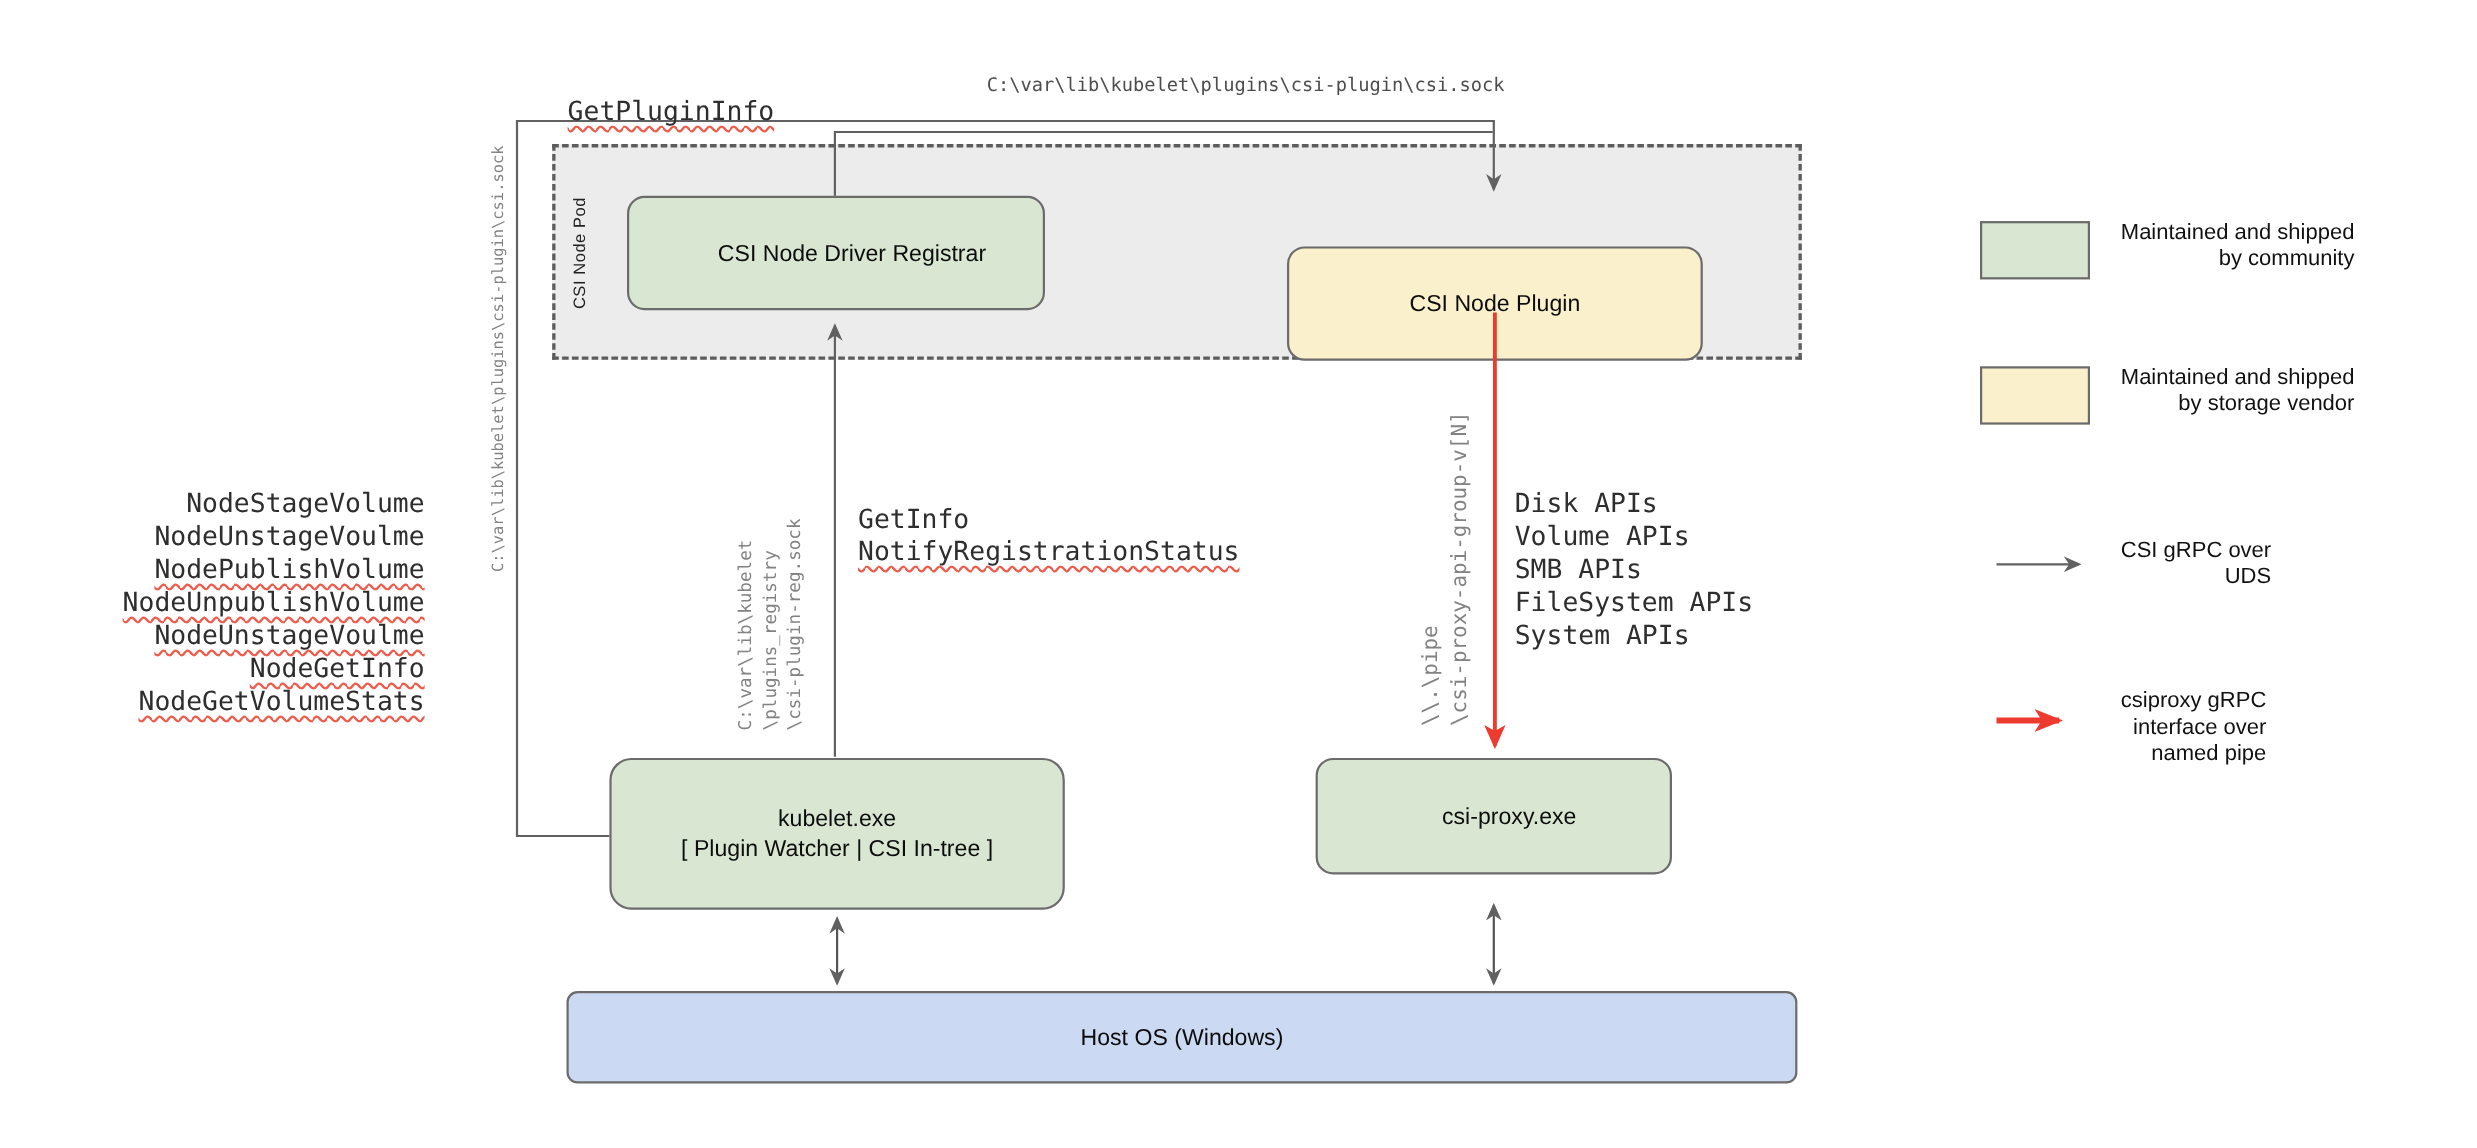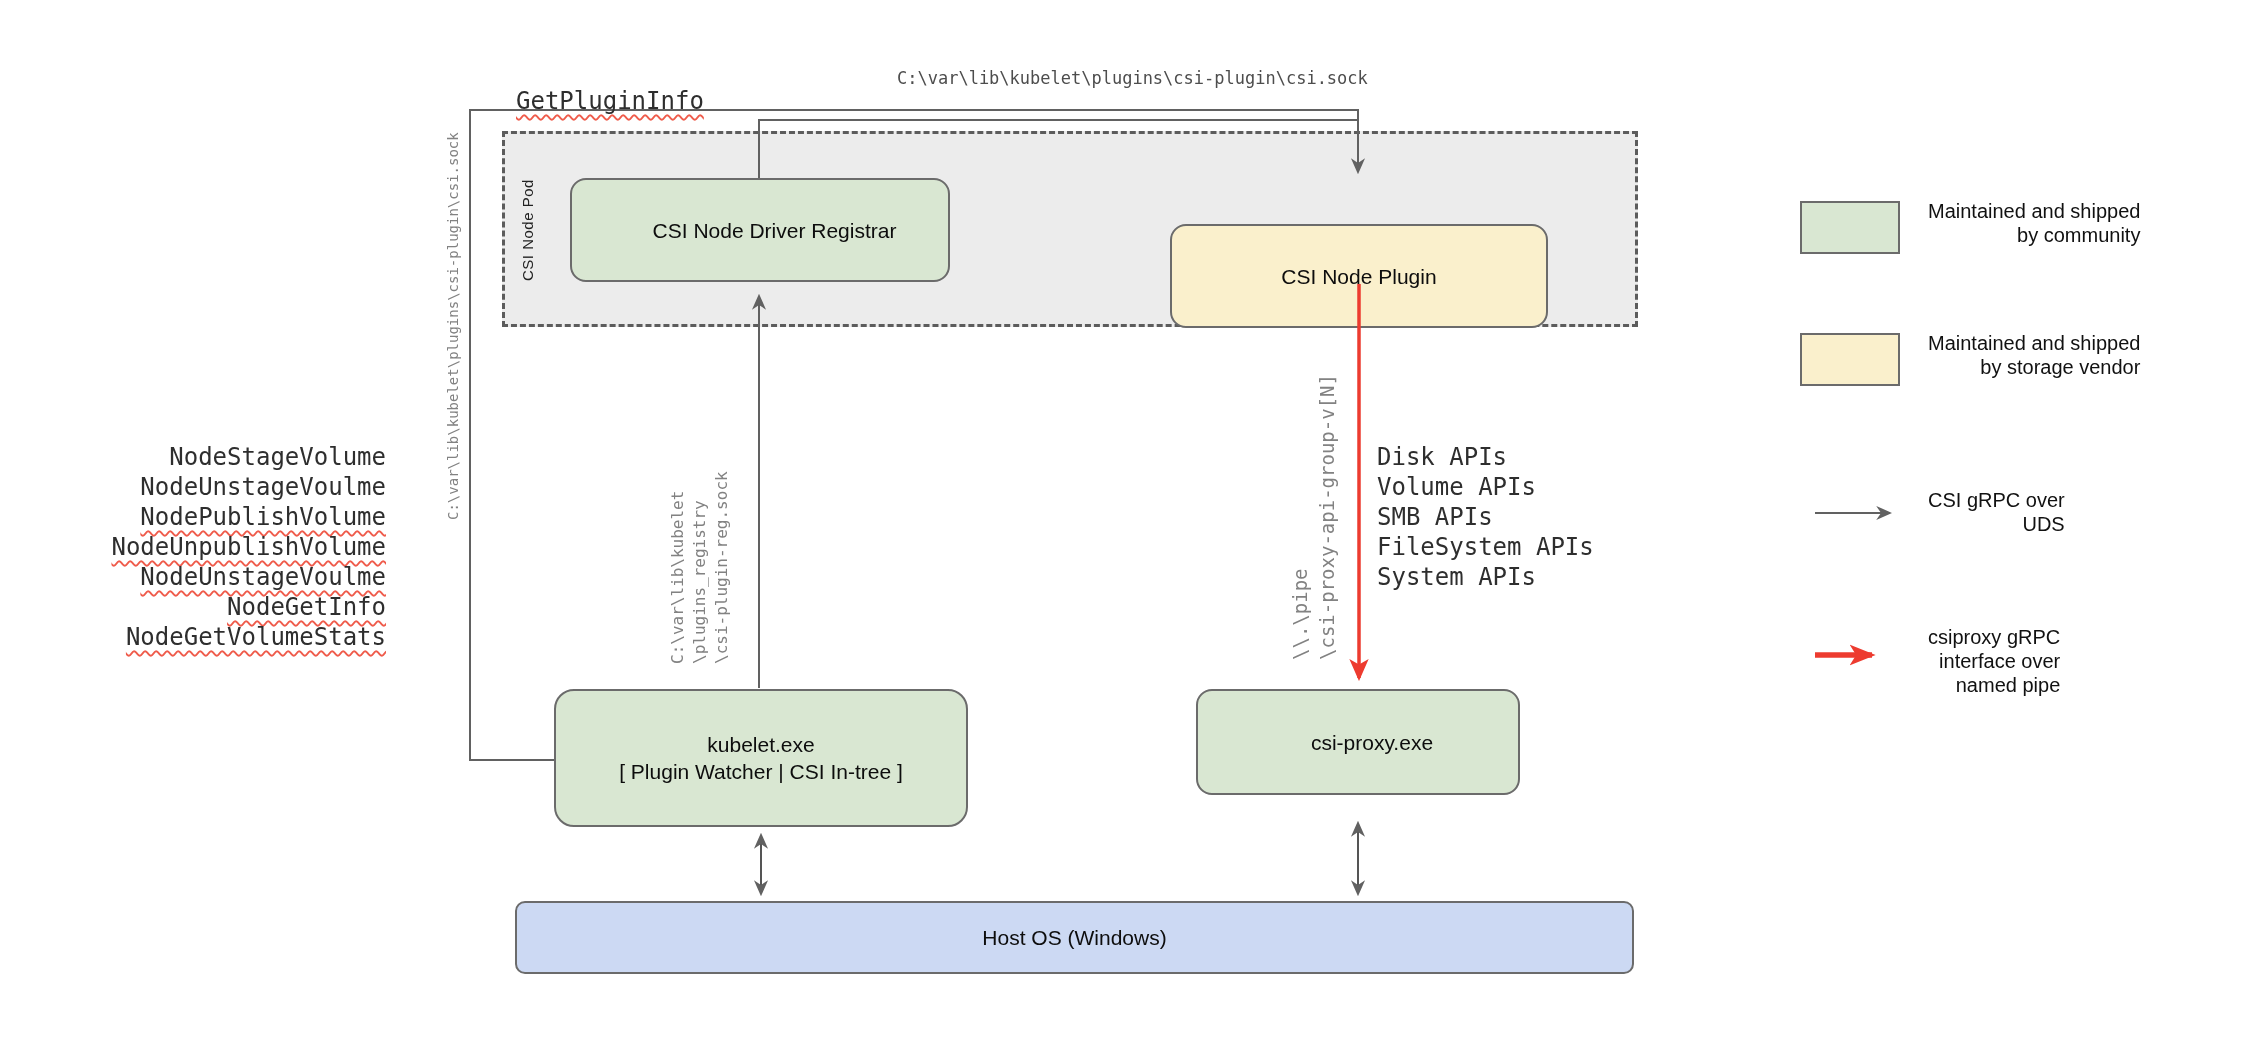--- a/index.html
+++ b/index.html
@@ -76,21 +76,21 @@
 
   <div class="node-box green r20" style="left:554px; top:689px; width:414px; height:138px; flex-direction:column;">
     <div>kubelet.exe</div>
     <div>[ Plugin Watcher | CSI In-tree ]</div>
   </div>
 
   <div class="node-box green r16" style="left:1196px; top:689px; width:324px; height:106px;padding-left:28px;">
     <span>csi-proxy.exe</span>
   </div>
 
-  <div class="node-box blue r10" style="left:515px; top:901px; width:1119px; height:73px;">
+  <div class="node-box blue r10" style="left:515px; top:901px; width:1119px; height:84px;">
     <span>Host OS (Windows)</span>
   </div>
 
   <svg class="connectors" width="2252" height="1044" viewBox="0 0 2252 1044">
     <defs>
       <marker id="arrGray" markerUnits="userSpaceOnUse" markerWidth="16" markerHeight="16" viewBox="0 0 10 10" refX="8.6" refY="5" orient="auto-start-reverse">
         <path d="M0,0.6 L10,5 L0,9.4 L3,5 Z" fill="#616161"></path>
       </marker>
       <marker id="arrRed" markerUnits="userSpaceOnUse" markerWidth="22" markerHeight="22" viewBox="0 0 10 10" refX="8.6" refY="5" orient="auto">
         <path d="M0,0.6 L10,5 L0,9.4 L2.5,5 Z" fill="#ed3b2f"></path>
@@ -117,20 +117,24 @@
   <div class="abs right-align" style="left:85px; top:442px; width:301px;">
     <div class="mono mono-lg">NodeStageVolume</div>
     <div class="mono mono-lg">NodeUnstageVoulme</div>
     <div class="mono mono-lg squiggle">NodePublishVolume</div>
     <div class="mono mono-lg squiggle">NodeUnpublishVolume</div>
     <div class="mono mono-lg squiggle">NodeUnstageVoulme</div>
     <div class="mono mono-lg squiggle">NodeGetInfo</div>
     <div class="mono mono-lg squiggle">NodeGetVolumeStats</div>
   </div>
 
+  <div class="abs" style="left:780px; top:458px;">
+    <div class="mono mono-lg" style="line-height:29px;">GetInfo</div>
+    <div class="mono mono-lg squiggle" style="line-height:29px;">NotifyRegistrationStatus</div>
+  </div>
 
   <div class="abs" style="left:1377px; top:442px;">
     <div class="mono mono-lg">Disk APIs</div>
     <div class="mono mono-lg">Volume APIs</div>
     <div class="mono mono-lg">SMB APIs</div>
     <div class="mono mono-lg">FileSystem APIs</div>
     <div class="mono mono-lg">System APIs</div>
   </div>
 
   <div class="rot pod-label" style="left:519px; top:281px;">CSI Node Pod</div>

